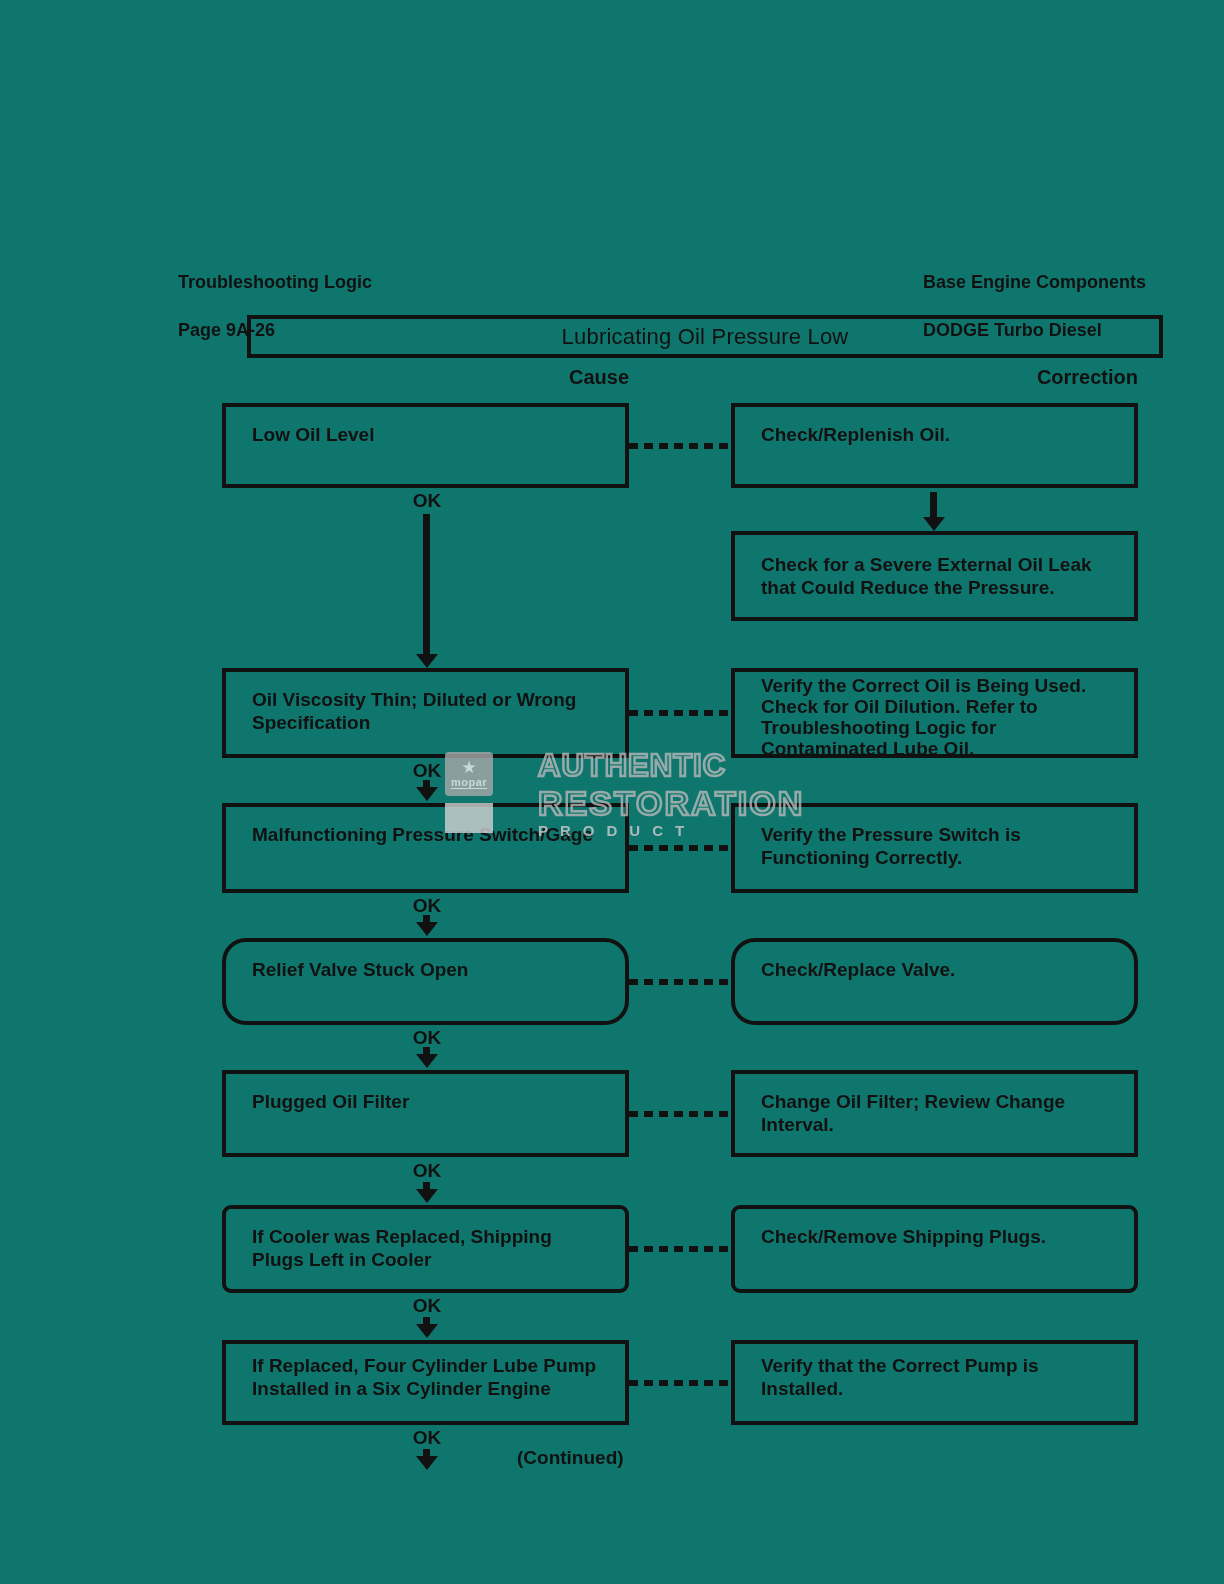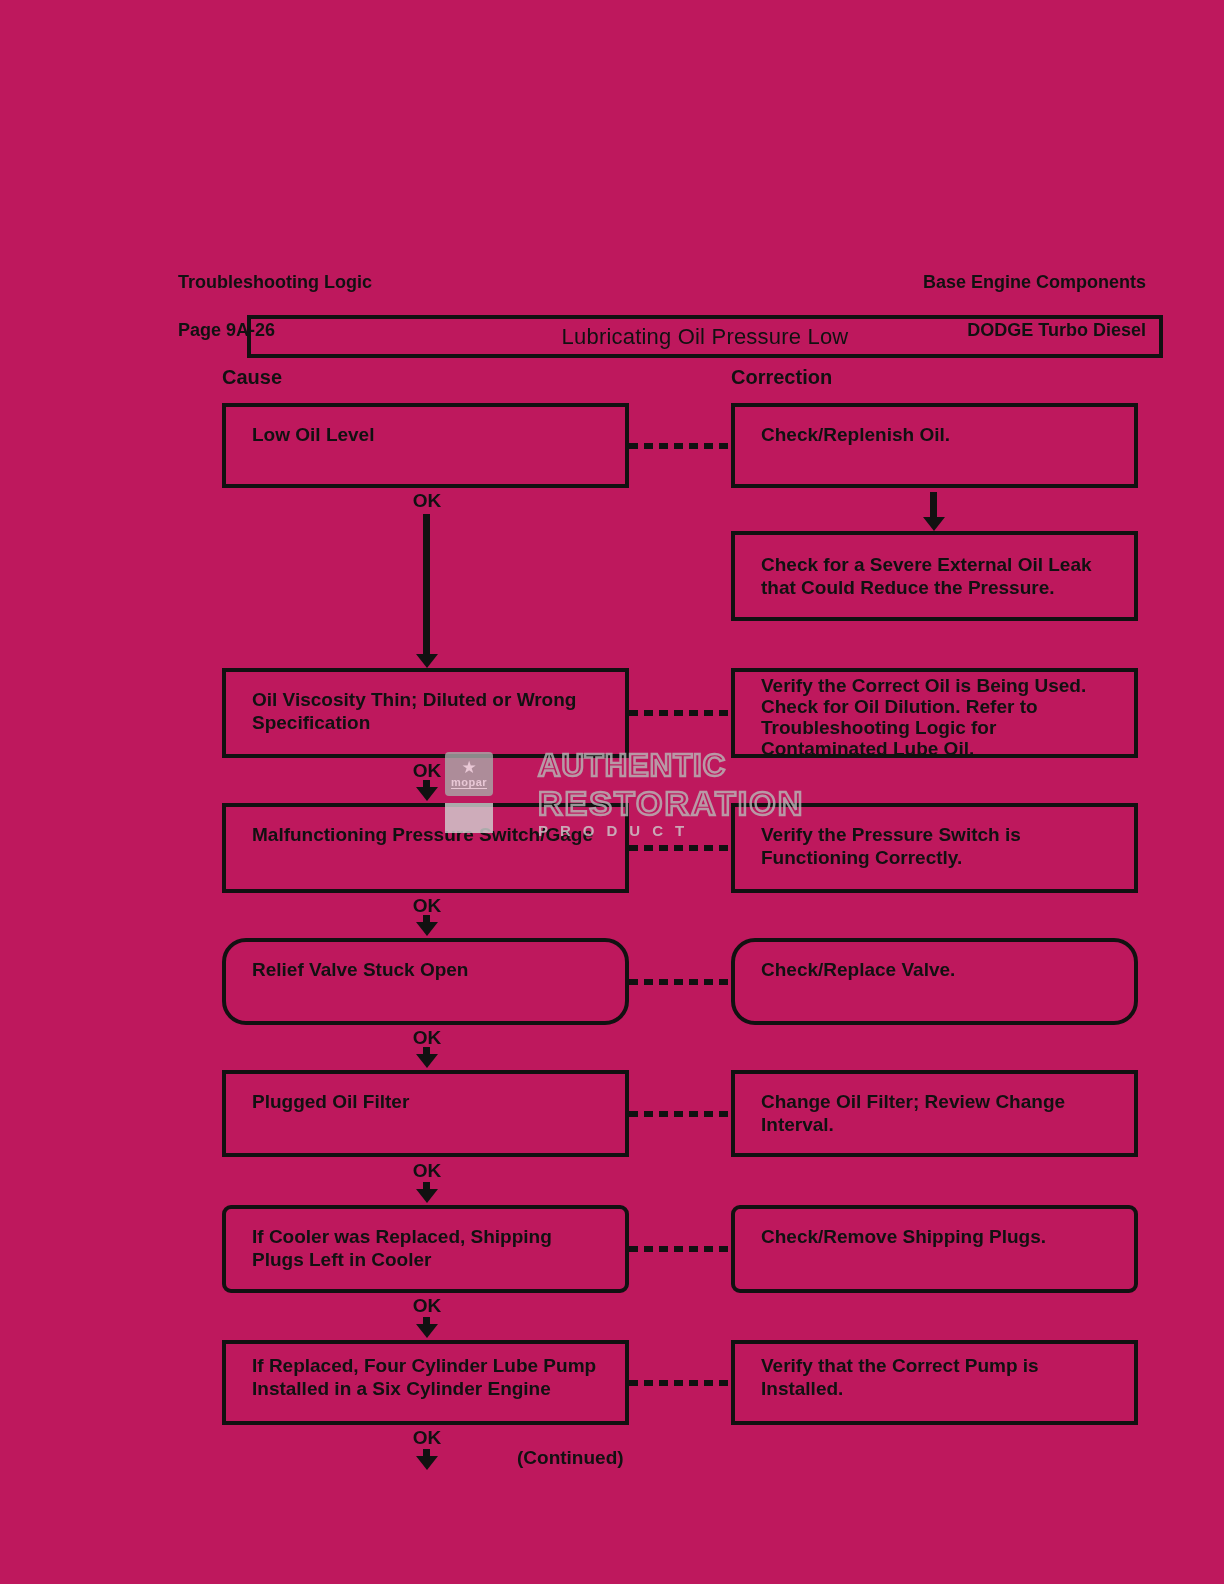--- a/index.html
+++ b/index.html
@@ -1,35 +1,35 @@
 <!DOCTYPE html>
 <html><head>
 <meta charset="utf-8">
 <style>
   html,body{margin:0;padding:0;background:#ffffff;}
   .page{
     position:relative;
     width:1224px;height:1584px;
-    background:#be185d;
+    background:#0f766e;
     font-family:"Liberation Sans", sans-serif;
     color:#111;
     overflow:hidden;
   }
   .hdr{position:absolute;top:246px;font-size:18px;font-weight:bold;line-height:24px;white-space:pre-line;}
   .hdr-left{left:178px;text-align:left;}
-  .hdr-right{right:78px;text-align:right;}
+  .hdr-right{right:78px;text-align:left;}
 
   .title-box{
     position:absolute;left:222px;top:315px;width:916px;height:43px;
     border:4px solid #111;box-sizing:border-box;
     display:flex;align-items:center;justify-content:center;
     font-size:22px;font-weight:normal;letter-spacing:0.2px;
     z-index:2;background:transparent;margin-left:25px;
   }
-  .col-label{position:absolute;top:366px;width:407px;text-align:left;font-size:20px;font-weight:bold;}
+  .col-label{position:absolute;top:366px;width:407px;text-align:right;font-size:20px;font-weight:bold;}
   .col-cause{left:222px;}
   .col-corr{left:731px;}
 
   .box{
     position:absolute;border:4px solid #111;box-sizing:border-box;
     font-size:19px;font-weight:bold;line-height:23px;
     padding:16px 16px 0 26px;white-space:pre-line;
     background:transparent;z-index:2;
   }
   .cbox{left:222px;width:407px;}

